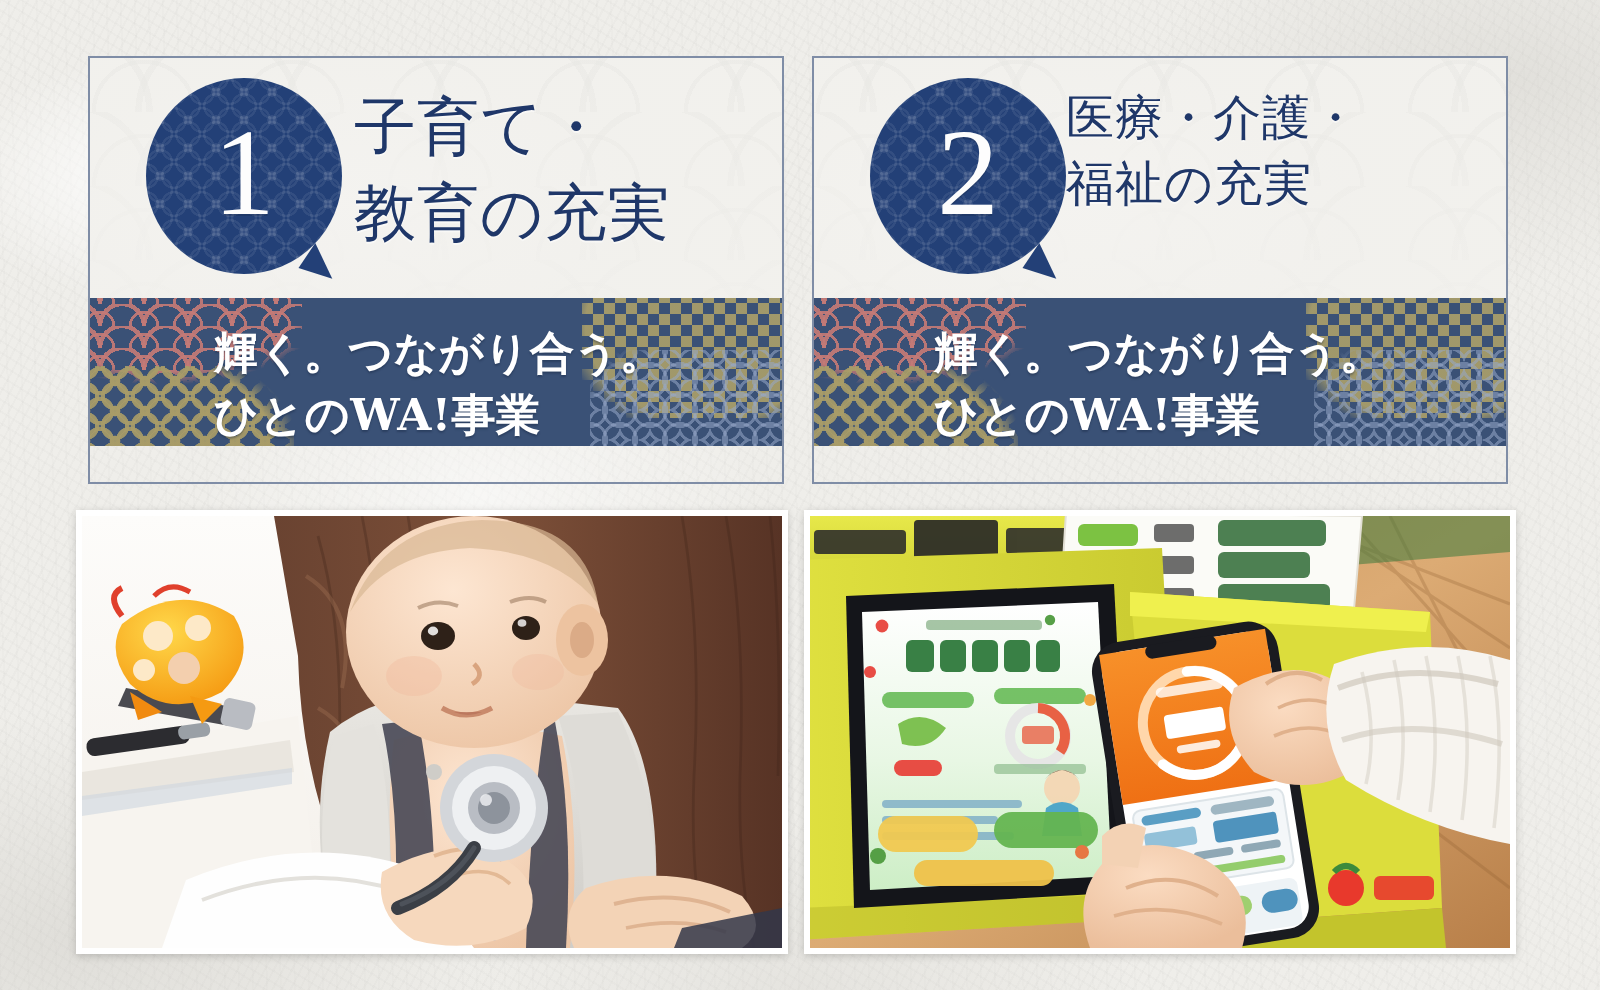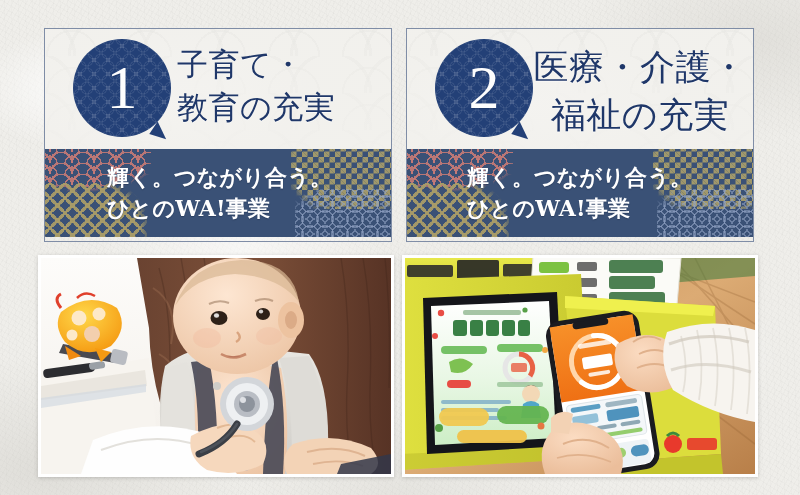--- a/index.html
+++ b/index.html
@@ -104,25 +104,25 @@
   .card-title{
     position:absolute;left:132px;top:14px;right:6px;
     color:#1f3769;
     font-family:"DejaVu Serif","Liberation Serif",serif;
     font-weight:400;
     font-size:31px;line-height:1.38;
     letter-spacing:.5px;
     white-space:pre-line;
     text-shadow:0 1px 0 rgba(255,255,255,.5);
   }
-  #card-2 .card-title{font-size:35px;left:126px;text-align:center;}
+  #card-2 .card-title{font-size:24px;left:126px;}
 
   
   .band{
-    position:relative;height:88px;width:100%;overflow:hidden;
+    position:relative;height:74px;width:100%;overflow:hidden;
     background:#3a5176;
   }
   .band .pat{position:absolute;pointer-events:none;}
 
   
   .pat-wave{
     left:-6px;top:-8px;width:112px;height:56px;
     background-image:
       radial-gradient(circle at 50% 100%, rgba(255,255,255,0) 0 40%, rgba(196,122,118,.92) 40% 49%, rgba(255,255,255,0) 49%),
       radial-gradient(circle at 0 100%,   rgba(255,255,255,0) 0 40%, rgba(196,122,118,.92) 40% 49%, rgba(255,255,255,0) 49%),

